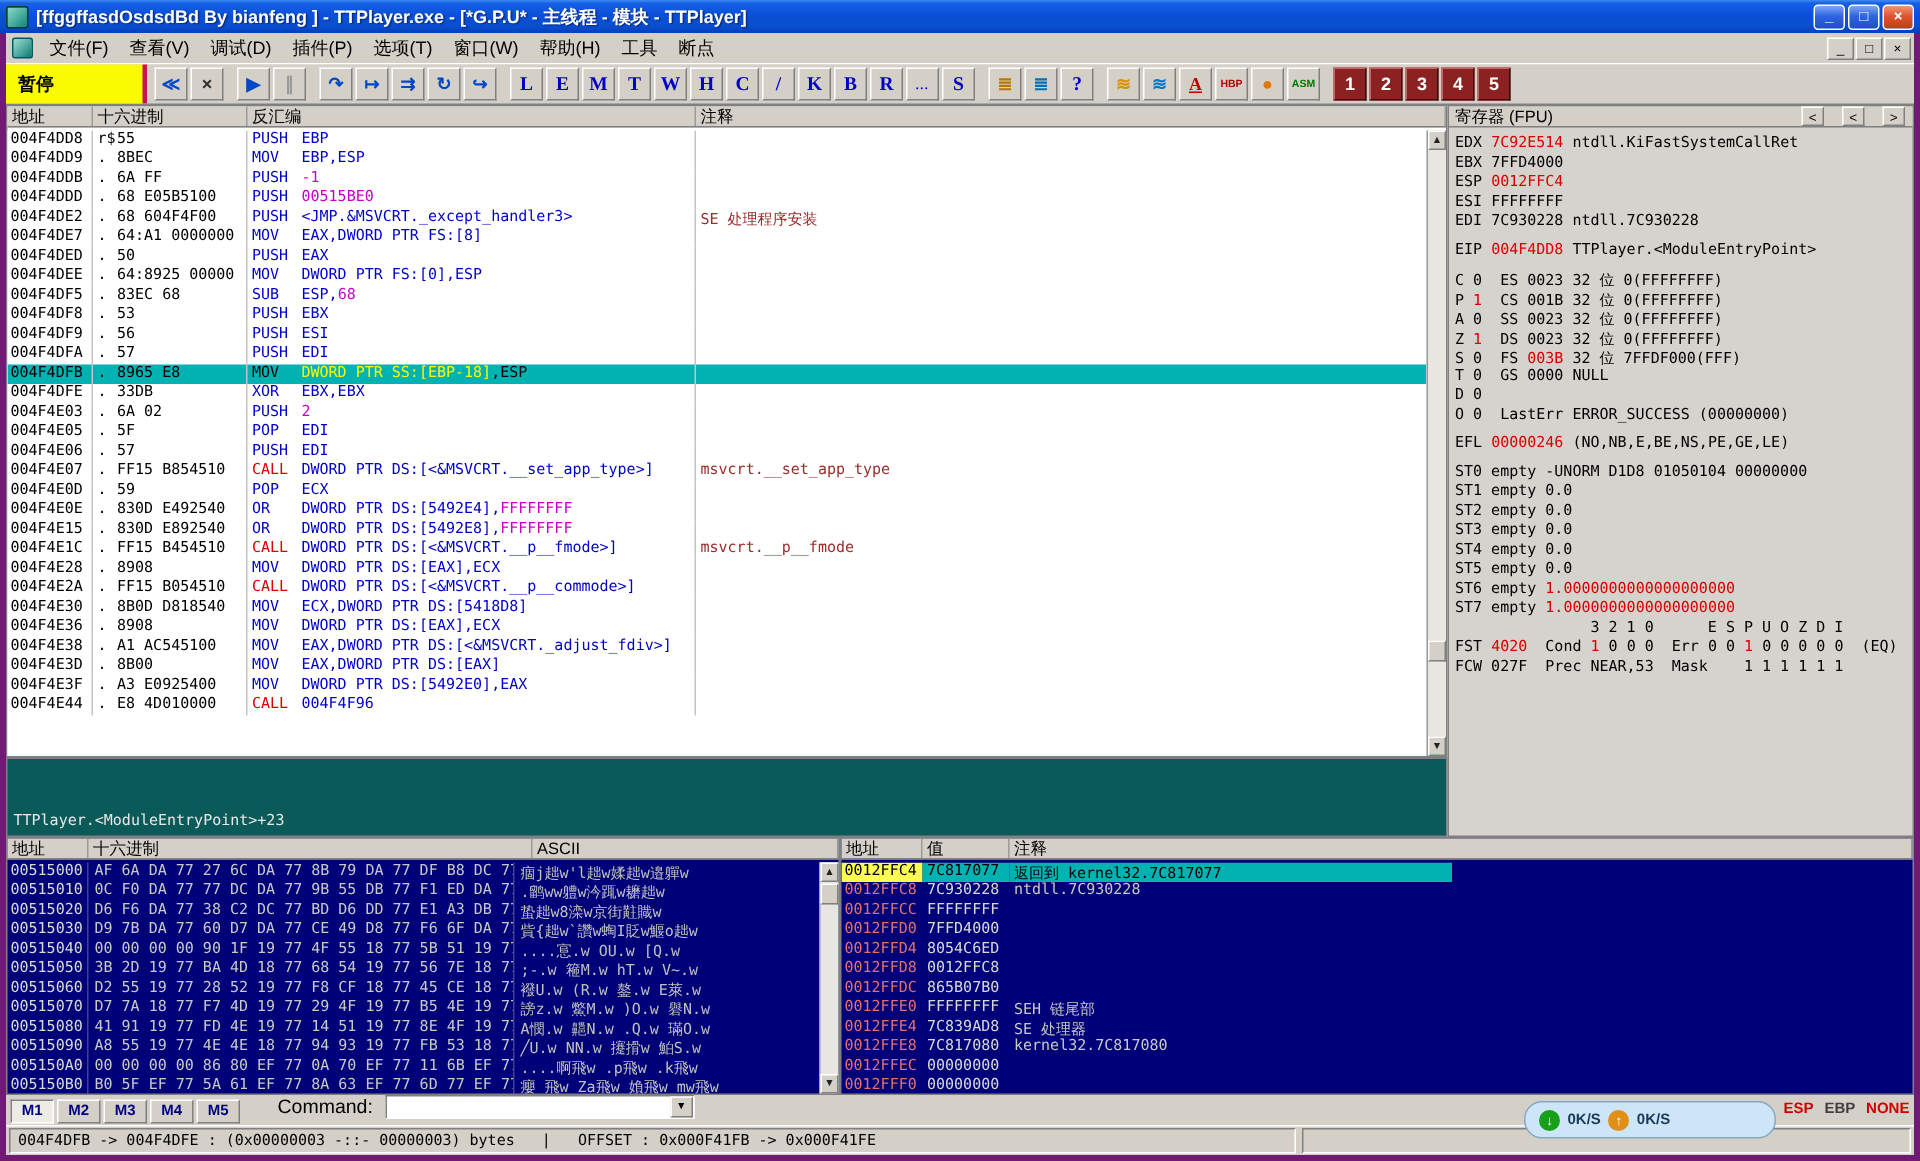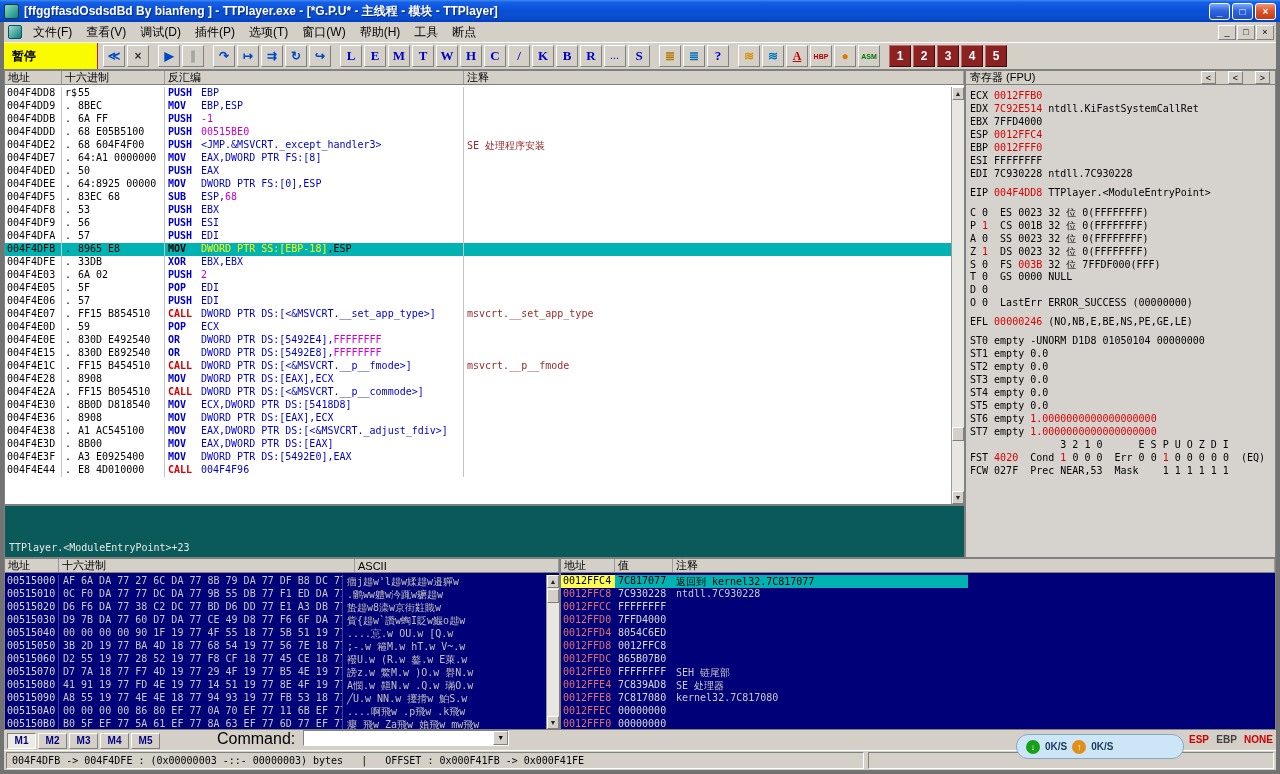--- a/index.html
+++ b/index.html
@@ -1,18 +1,18 @@
 <!DOCTYPE html>
 <html><head>
 <meta charset="utf-8">
 <style>
   *{margin:0;padding:0;box-sizing:border-box}
   html,body{width:1280px;height:774px;overflow:hidden}
   body{position:relative;font-family:"Liberation Sans",sans-serif;background:#3A6EA5}
-  .win{position:absolute;inset:0;background:#737373}
+  .win{position:absolute;inset:0;background:#701a75}
   
   .titlebar{position:absolute;left:0;top:0;width:1280px;height:22px;
     background:linear-gradient(180deg,#3E8BF0 0%,#1660E8 10%,#0A50D8 45%,#0A4ECF 80%,#013FBF 100%);
     display:flex;align-items:center;padding:0 4px;color:#fff;font-weight:bold;font-size:12px;white-space:nowrap}
   .app-icon{width:15px;height:15px;margin-right:5px;border:1px solid #053c32;border-radius:2px;
     background:linear-gradient(135deg,#8ADCCB,#10847B);flex:0 0 auto}
   .title-text{flex:1;overflow:hidden;text-overflow:ellipsis;text-shadow:1px 1px 1px #0a2a7a}
   .tbtn{width:21px;height:17px;margin-left:2px;border:1px solid #fff;border-radius:3px;color:#fff;
     font-size:10px;font-weight:bold;display:inline-flex;align-items:center;justify-content:center;flex:0 0 auto}
   .tbtn.min,.tbtn.max{background:linear-gradient(180deg,#7DA7F8,#2E64DE 45%,#1D50C8)}
@@ -24,21 +24,21 @@
     display:flex;align-items:center;font-size:12px;padding:0 2px}
   .mdi-icon{width:14px;height:14px;margin:0 4px 0 2px;border:1px solid #056;border-radius:2px;
     background:linear-gradient(135deg,#9FE0D2,#0E7A74)}
   .menu-item{padding:2px 7px;color:#000;white-space:nowrap}
   .mdi-btns{margin-left:auto;display:flex}
   .mdibtn{width:18px;height:15px;background:#D4D0C8;border:1px solid;border-color:#fff #808080 #808080 #fff;
     font-size:9px;display:inline-flex;align-items:center;justify-content:center;margin-left:1px;color:#000}
   
   .toolbar{position:absolute;left:0;top:21px;width:100%;height:27px;background:#D4D0C8;border-bottom:1px solid #808080;
     display:flex;align-items:center;padding-left:98px}
-  .pause-badge{position:absolute;left:0;top:0;width:94px;height:26px;background:#FBFB00;border-right:1px solid #be185d;
+  .pause-badge{position:absolute;left:0;top:0;width:94px;height:26px;background:#FBFB00;border-right:3px solid #be185d;
     font-size:12px;font-weight:bold;color:#000;display:flex;align-items:center;padding-left:8px}
   .tb-btn{width:22px;height:22px;display:inline-flex;align-items:center;justify-content:center;background:#D4D0C8;
     border:1px solid;border-color:#FFF #808080 #808080 #FFF;margin:0 1px;font-size:12px;font-weight:bold;flex:0 0 auto}
   .tb-sep{display:inline-block;width:7px;height:22px;flex:0 0 auto}
   .letter{color:#0000C8;font-family:"Liberation Serif",serif;font-size:13px}
   .dots{font-size:8px;letter-spacing:1px}
   .num{background:#8B2121;color:#FFF;border-color:#C06868 #3A0E0E #3A0E0E #C06868}
   .plugtxt{font-size:7px;color:#B00000;font-weight:bold}
   .plugtxt.green{color:#007800}
   .plugA{color:#C00000;text-decoration:underline;font-family:"Liberation Serif",serif}
@@ -50,21 +50,21 @@
   .w57{width:57px}.w103{width:103px}.w299{width:299px}.w54{width:54px}.w296{width:296px}.w58{width:58px}.wfl{flex:1}
   
   #disasm-pane{left:0;top:48px;width:961px;height:435px;background:#fff}
   #disasm-body{position:absolute;left:0;top:16px;right:13px;bottom:0;background:#fff;overflow:hidden}
   .drow{display:flex;height:13px;line-height:13px;font:10px "DejaVu Sans Mono",monospace;white-space:pre}
   .d-addr{width:57px;padding-left:2px;border-right:1px solid #C4C4C4;color:#000;overflow:hidden}
   .d-hex{width:103px;padding-left:3px;border-right:1px solid #C4C4C4;color:#000;overflow:hidden}
   .d-asm{width:299px;padding-left:3px;border-right:1px solid #C4C4C4;overflow:hidden}
   .d-cmt{flex:1;padding-left:3px;color:#9B2B2B;overflow:hidden}
   .pre{display:inline-block;width:13px;font-style:normal}
-  .mn{display:inline-block;width:33px;font-weight:bold}
+  .mn{display:inline-block;width:33px;font-weight:normal}
   .drow.hl{background:#00B2B2}
   .ck{color:#000}.cr{color:#D80000}.cb{color:#0000C8}.cm{color:#C800C8}.cy{color:#FCFC00}
   
   .vscroll{position:absolute;right:0;top:16px;width:13px;bottom:0;background:#E8E6E0;border-left:1px solid #9a9a9a}
   .sarrow{width:12px;height:13px;background:#D4D0C8;border:1px solid;border-color:#fff #808080 #808080 #fff;
     font-size:7px;text-align:center;line-height:11px;color:#222}
   .sarrow.down{position:absolute;bottom:0;left:0}
   .sthumb{position:absolute;left:0;width:12px;height:14px;background:#D4D0C8;border:1px solid;border-color:#fff #808080 #808080 #fff}
   
   #info-pane{left:0;top:483px;width:961px;height:53px;background:#0A5A5A}
@@ -91,21 +91,21 @@
   .s-addr{width:54px;padding-left:2px;color:#E07070;overflow:hidden}
   .s-val{width:58px;padding-left:3px;color:#D8D8D8;overflow:hidden}
   .s-cmt{width:295px;padding-left:3px;color:#C8C8C8;overflow:hidden}
   .srow.hl .s-addr{background:#FCFC54;color:#000}
   .srow.hl .s-val,.srow.hl .s-cmt{background:#00B2B2;color:#000}
   
   #tabrow{position:absolute;left:0;top:708px;width:100%;height:20px;background:#D4D0C8;display:flex;padding-left:2px}
   .tab{display:inline-flex;width:29px;height:16px;margin:0 1px;align-items:center;justify-content:center;
     font-size:10px;font-weight:bold;color:#000080;border:1px solid;border-color:#fff #808080 #808080 #fff;background:#D4D0C8}
   .tab.active{background:#ECEBE4;border-color:#808080 #fff #fff #808080}
-  .cmd-label{font-size:16px;margin-left:56px;color:#000}
+  .cmd-label{font-size:13px;margin-left:24px;color:#000}
   .combo{position:relative;width:206px;height:16px;background:#fff;border:1px solid;border-color:#808080 #fff #fff #808080;margin-left:8px}
   .combo-val{font:10px "DejaVu Sans Mono",monospace;padding:1px 3px;color:#000}
   .combo-btn{position:absolute;right:0;top:0;width:15px;height:14px;background:#D4D0C8;border:1px solid;
     border-color:#fff #808080 #808080 #fff;font-size:7px;text-align:center;line-height:12px}
   
   #statusbar{position:absolute;left:0;top:728px;width:100%;height:20px;background:#D4D0C8;border-top:1px solid #fff}
   .sb-cell{position:absolute;top:1px;height:17px;border:1px solid;border-color:#808080 #fff #fff #808080;
     font:10px "DejaVu Sans Mono",monospace;padding:2px 5px;white-space:pre;color:#000;overflow:hidden}
   #sb-left{left:2px;width:858px}
   #sb-right{left:864px;right:2px}
@@ -246,25 +246,23 @@
     <div class="pane" id="regs-pane">
       <div class="phead">
         <span class="reg-head-label">寄存器 (FPU)</span>
         <span style="margin-left:auto;display:flex;align-items:center;padding-right:5px">
           <span class="regnav">&lt;</span>
           <span class="regnav">&lt;</span>
           <span class="regnav">&gt;</span>
         </span>
       </div>
       <div id="regs-body">
-          <div class="rline"><span class="ck">ECX </span><span class="cr">0012FFB0</span></div>
           <div class="rline"><span class="ck">EDX </span><span class="cr">7C92E514</span><span class="ck"> ntdll.KiFastSystemCallRet</span></div>
           <div class="rline"><span class="ck">EBX </span><span class="ck">7FFD4000</span></div>
           <div class="rline"><span class="ck">ESP </span><span class="cr">0012FFC4</span></div>
-          <div class="rline"><span class="ck">EBP </span><span class="cr">0012FFF0</span></div>
           <div class="rline"><span class="ck">ESI </span><span class="ck">FFFFFFFF</span></div>
           <div class="rline"><span class="ck">EDI </span><span class="ck">7C930228</span><span class="ck"> ntdll.7C930228</span></div>
           <div class="rgap"></div>
           <div class="rline"><span class="ck">EIP </span><span class="cr">004F4DD8</span><span class="ck"> TTPlayer.&lt;ModuleEntryPoint&gt;</span></div>
           <div class="rgap"></div>
           <div class="rline"><span class="ck">C 0  ES 0023 32 位 0(FFFFFFFF)</span></div>
           <div class="rline"><span class="ck">P </span><span class="cr">1</span><span class="ck">  CS 001B 32 位 0(FFFFFFFF)</span></div>
           <div class="rline"><span class="ck">A 0  SS 0023 32 位 0(FFFFFFFF)</span></div>
           <div class="rline"><span class="ck">Z </span><span class="cr">1</span><span class="ck">  DS 0023 32 位 0(FFFFFFFF)</span></div>
           <div class="rline"><span class="ck">S 0  FS </span><span class="cr">003B</span><span class="ck"> 32 位 7FFDF000(FFF)</span></div>

